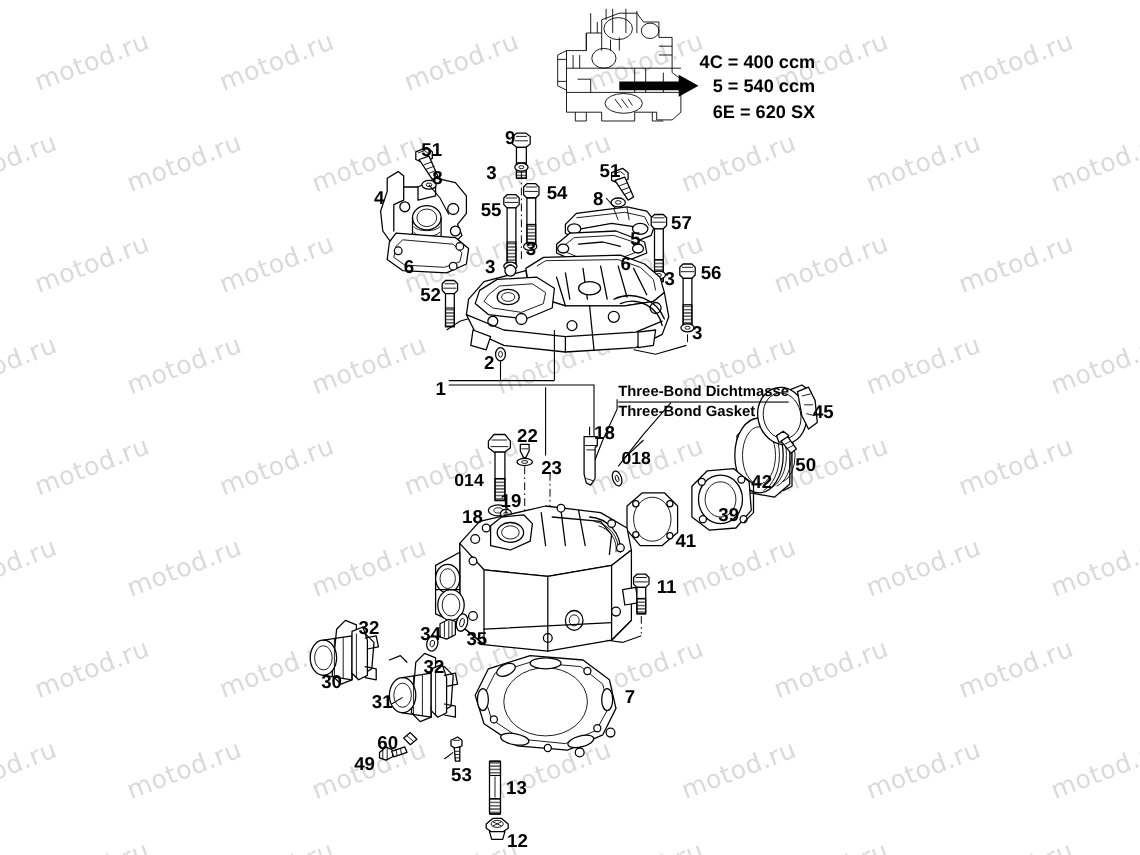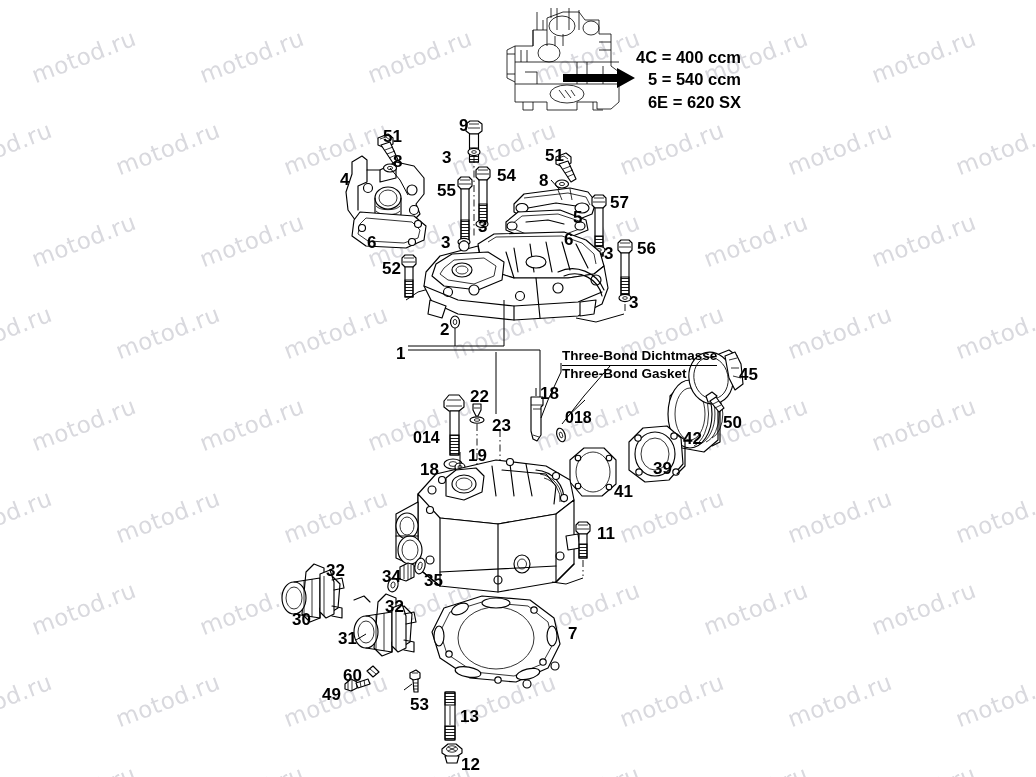--- a/index.html
+++ b/index.html
@@ -626,21 +626,21 @@
       <div class="lbl" style="left: 610px; top: 194px; text-align: right;">57</div>
       <div class="lbl" style="left: 604px; top: 245px;">3</div>
       <div class="lbl" style="left: 637px; top: 240px; text-align: center;">56</div>
       <div class="lbl" style="left: 629px; top: 294px;">3</div>
       <div class="lbl" style="left: 382px; top: 260px; text-align: center;">52</div>
       <div class="lbl" style="left: 440px; top: 321px;">2</div>
       <div class="lbl" style="left: 396px; top: 345px;">1</div>
       <div class="lbl sm" style="left: 413px; top: 412px; margin-top: 18px;">014</div>
       <div class="lbl" style="left: 470px; top: 388px;">22</div>
       <div class="lbl" style="left: 492px; top: 417px;">23</div>
-      <div class="lbl" style="left: 468px; top: 447px;">19</div>
+      <div class="lbl" style="left: 455px; top: 447px;">19</div>
       <div class="lbl" style="left: 420px; top: 461px;">18</div>
       <div class="lbl" style="left: 540px; top: 385px;">18</div>
       <div class="lbl sm" style="left: 565px; top: 410px;">018</div>
       <div class="lbl" style="left: 739px; top: 366px;">45</div>
       <div class="lbl" style="left: 723px; top: 414px;">50</div>
       <div class="lbl" style="left: 683px; top: 430px;">42</div>
       <div class="lbl" style="left: 653px; top: 460px;">39</div>
       <div class="lbl" style="left: 614px; top: 483px;">41</div>
       <div class="lbl" style="left: 597px; top: 525px;">11</div>
       <div class="lbl" style="left: 326px; top: 562px;">32</div>

